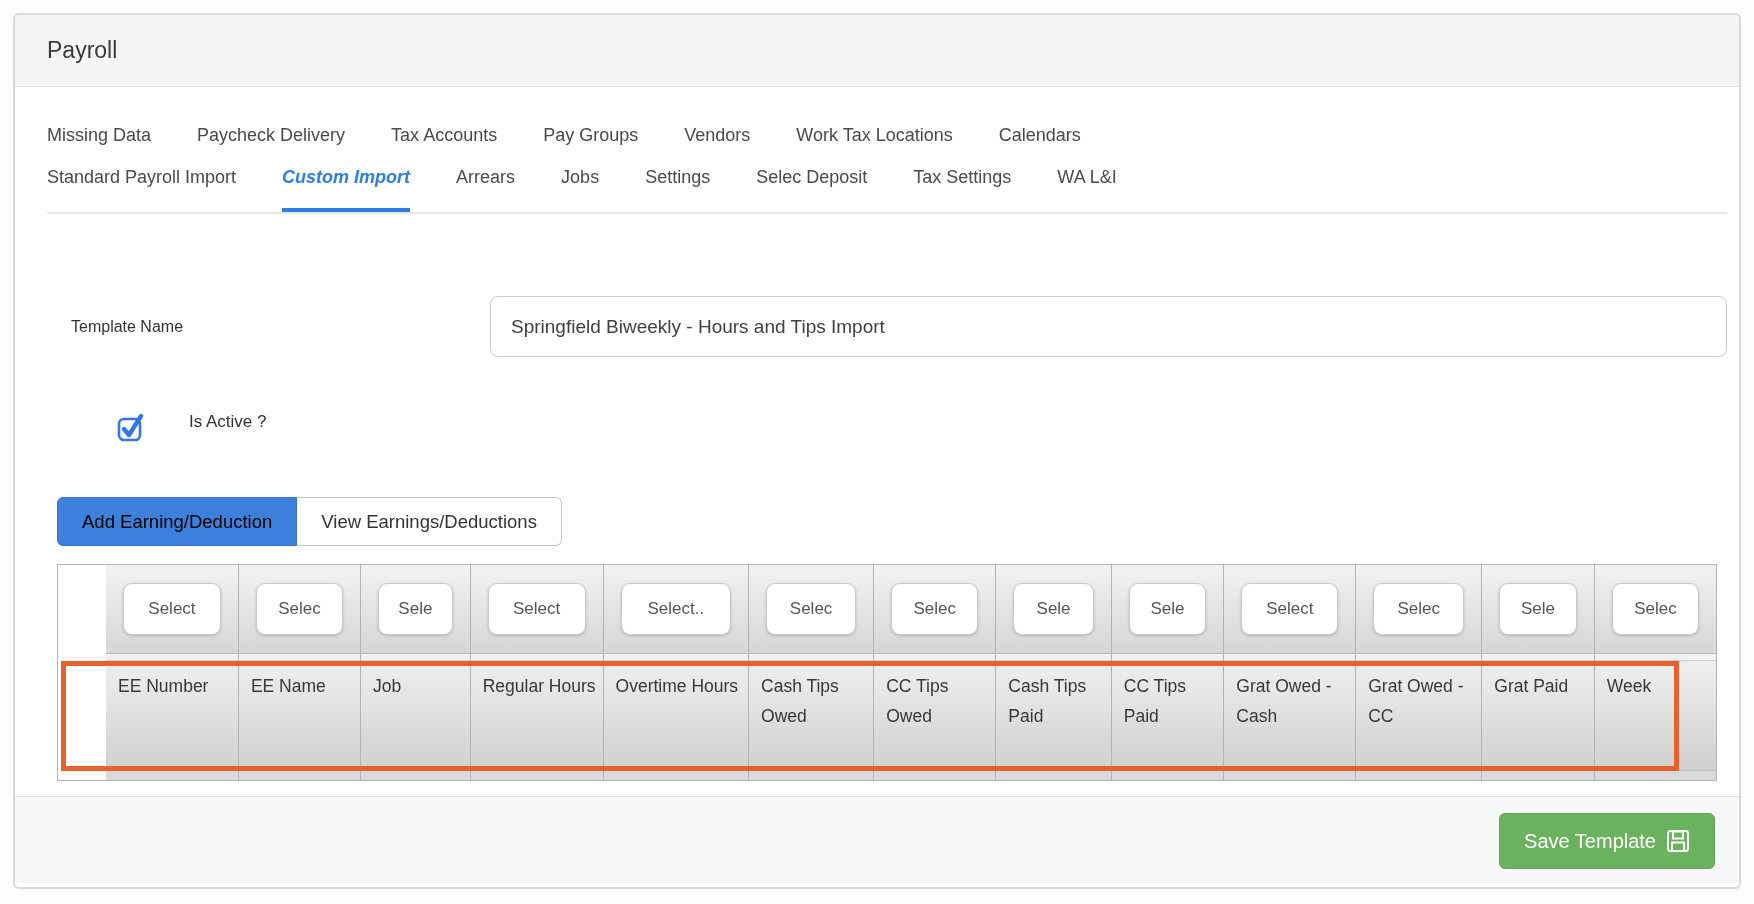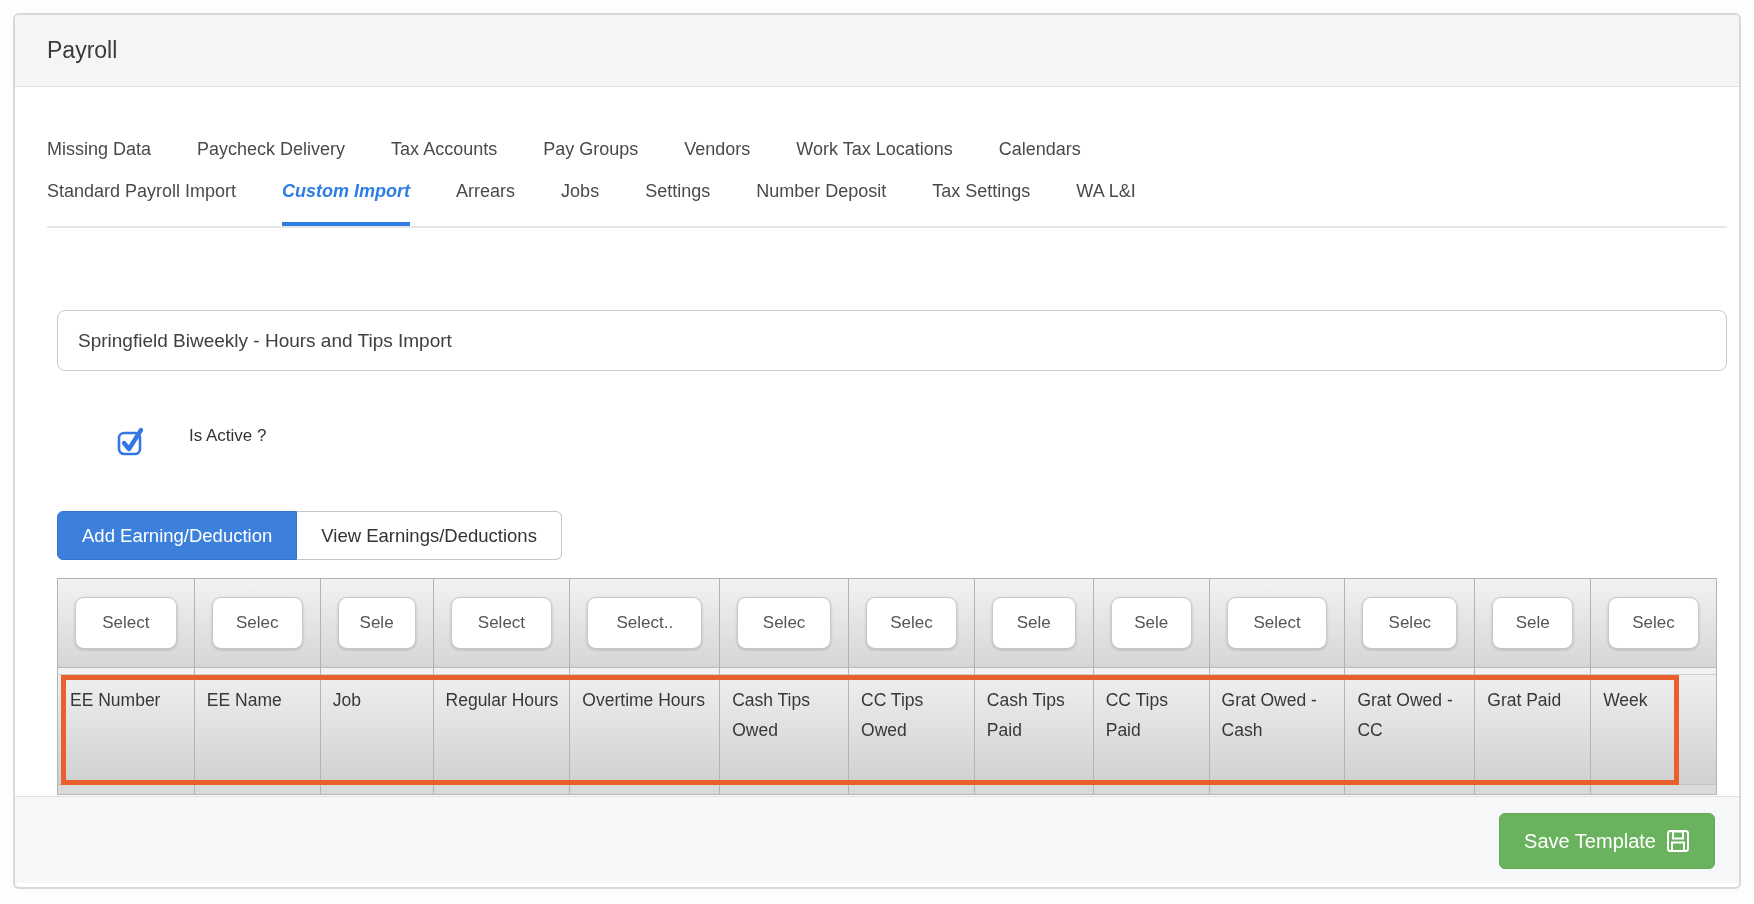--- a/index.html
+++ b/index.html
@@ -12,21 +12,21 @@
   }
   .card-header {
     height:72px; background:#f5f5f7; border-bottom:1px solid #e3e3e5;
     display:flex; align-items:center; padding-left:32px;
   }
   .card-title { font-size:23px; color:#3a3a3a; }
 
   .content { padding:0 12px 0 42px; position:relative; }
 
   
-  .tabs-block { margin-top:44px; margin-left:-10px; }
+  .tabs-block { margin-top:30px; margin-left:-10px; }
   .tabs-row1 { height:36px; display:flex; align-items:center; }
   .tabs-row2 { margin-top:14px; border-bottom:2px solid #e6e6e6; display:flex; align-items:flex-start; }
   .tab { font-size:18px; color:#4a4a4a; margin-right:46px; cursor:pointer; white-space:nowrap; }
   .tabs-row2 .tab { padding-bottom:18px; }
   .tab.active { color:#2e7de2; font-weight:bold; border-bottom:4px solid #2e7de2; padding-bottom:20px;font-style:italic; }
 
   
   .tpl-row { margin-top:82px; display:flex; align-items:center; }
   .tpl-label { flex:0 0 433px; font-size:16px; color:#333; padding-left:14px; }
   .tpl-input {
@@ -40,32 +40,32 @@
   .chk-box { width:28px; height:30px; cursor:pointer; }
   .chk-label { font-size:17px; color:#333; margin-left:44px; }
 
   
   .toggle-row { margin-top:57px; display:flex; }
   .btn-toggle {
     height:49px; font-size:18.5px; padding:0 24px; cursor:pointer;
     font-family:"Liberation Sans","DejaVu Sans",sans-serif;
   }
   .btn-toggle.blue {
-    background:#3d80dc; color:#ffffff; border:1px solid #3876cc;
+    background:#3d80dc; color:#000000; border:1px solid #3876cc;
     border-radius:6px 0 0 6px;
   }
   .btn-toggle.white {
     background:#fff; color:#333; border:1px solid #c6c6c6; border-left:none;
     border-radius:0 6px 6px 0;
   }
 
   
   .map-table {
     margin-top:18px; width:1660px; position:relative;
-    border:1px solid #b3b3b3; display:flex;
+    border:1px solid #b3b3b3; display:flex;padding-left:48px;
   }
   .tcol { border-right:1px solid #b3b3b3; }
   .tcol:last-child { border-right:none; }
   .th {
     height:89px; background:linear-gradient(#f2f2f2,#d6d6d6);
     border-bottom:1px solid #b9b9b9;
     display:flex; align-items:center; justify-content:center;
   }
   .select-btn {
     width:calc(100% - 34px); height:52px; background:#fff;
@@ -120,27 +120,28 @@
           <span class="tab">Vendors</span>
           <span class="tab">Work Tax Locations</span>
           <span class="tab">Calendars</span>
         </div>
       <div class="tabs-row2" id="tabs-row2">
           <span class="tab">Standard Payroll Import</span>
           <span class="tab active">Custom Import</span>
           <span class="tab">Arrears</span>
           <span class="tab">Jobs</span>
           <span class="tab">Settings</span>
-          <span class="tab">Number Deposit</span>
+          <span class="tab">Selec Deposit</span>
           <span class="tab">Tax Settings</span>
           <span class="tab">WA L&amp;I</span>
         </div>
     </div>
 
     <div class="tpl-row">
+      <div class="tpl-label">Template Name</div>
       <input class="tpl-input" type="text" value="Springfield Biweekly - Hours and Tips Import" style="">
     </div>
 
     <div class="chk-row">
       <span class="chk-box">
         <svg width="28" height="30" viewBox="0 0 28 30">
           <rect x="2" y="7" width="21" height="21" rx="5" fill="none" stroke="#3377e6" stroke-width="2.6"></rect>
           <path d="M7 17 L12 23 L24 4" fill="none" stroke="#3377e6" stroke-width="4.4" stroke-linecap="round" stroke-linejoin="round"></path>
         </svg>
       </span>

